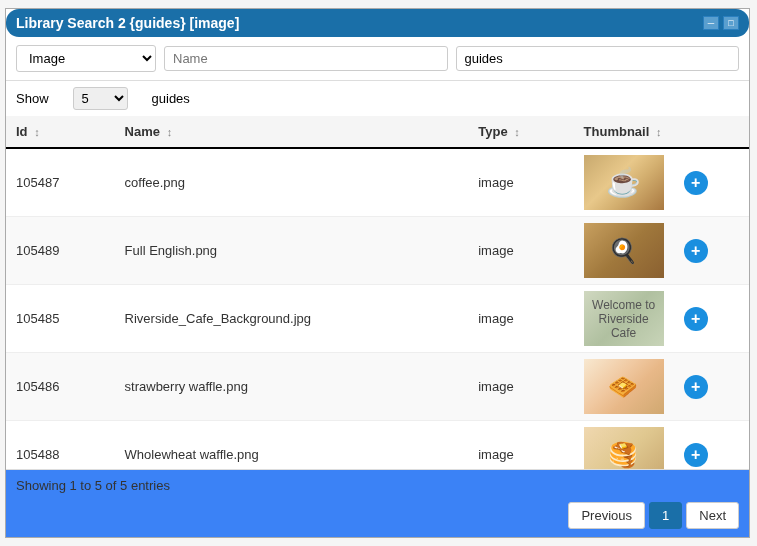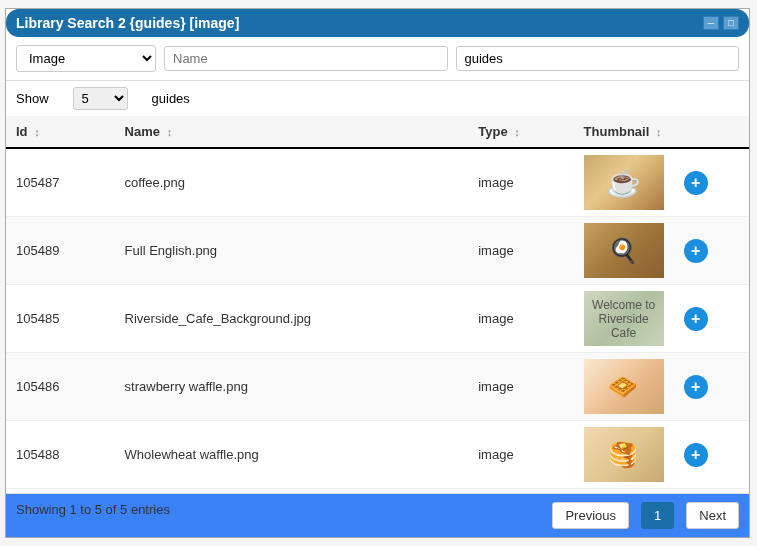--- a/index.html
+++ b/index.html
@@ -237,21 +237,22 @@
       background: #3b82f6;
       flex-shrink: 0;
     }
     .footer-info {
       font-size: 13px;
       color: #333;
     }
     .pagination {
       display: flex;
       align-items: center;
-      gap: 12px;
+      gap: 4px;
+      margin-top: 24px;
     }
     .page-btn {
       padding: 5px 12px;
       border: 1px solid #ccc;
       background: #fff;
       cursor: pointer;
       border-radius: 3px;
       font-size: 13px;
       color: #333;
     }

